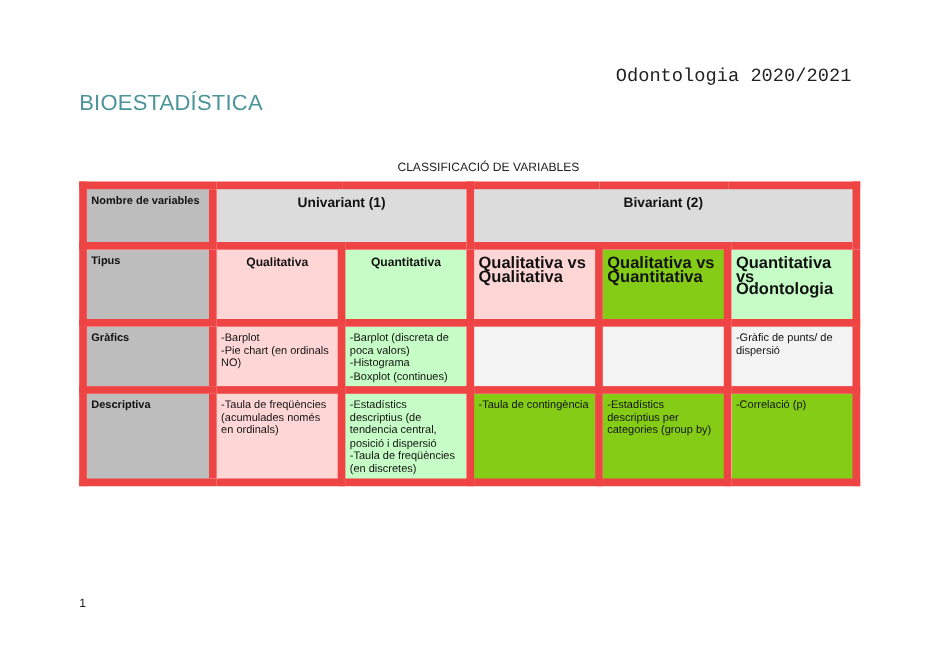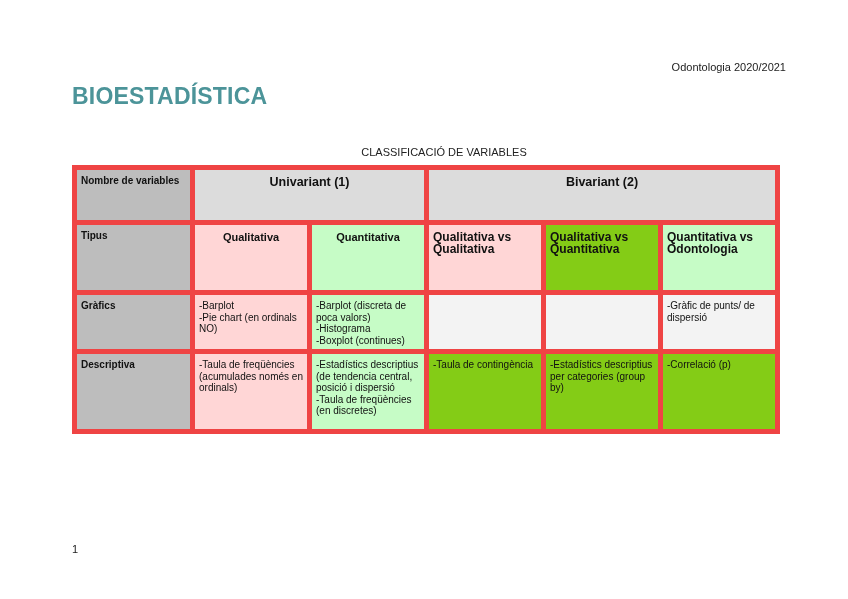--- a/index.html
+++ b/index.html
@@ -1,48 +1,48 @@
 <!DOCTYPE html>
 <html><head>
   <meta charset="utf-8">
   <style>
     html, body { margin: 0; padding: 0; }
     body {
       width: 848px; height: 599px; background: #ffffff; position: relative;
       font-family: "Liberation Sans", sans-serif; color: #111; overflow: hidden;
     }
     .course {
-      position: absolute; right: 62px; top: 61px; font-size: 11px; color: #222;
+      position: absolute; right: 74px; top: 61px; font-size: 17px; color: #222; font-family: Liberation Mono, monospace;
     }
     .doc-title {
-      position: absolute; left: 72px; top: 83px; font-size: 23px; font-weight: bold;
+      position: absolute; left: 72px; top: 83px; font-size: 20px; font-weight: normal;
       color: #4c9499; letter-spacing: 0.2px;
     }
     .table-caption {
       position: absolute; left: 0; width: 848px; top: 146px; text-align: center;
       font-size: 11px; color: #222; padding-left: 20px;
     }
     table.grid {
       position: absolute; left: 72px; top: 165px; border-collapse: collapse;
       table-layout: fixed; width: 703px; font-size: 10px; line-height: 11.5px;
     }
     table.grid td {
-      border: 5px solid #ef4444; vertical-align: top; padding: 5px 4px 3px 4px;
+      border: 7px solid #ef4444; vertical-align: top; padding: 5px 4px 3px 4px;
       overflow: hidden;
     }
     col.c0 { width: 118px; } col.cx { width: 117px; }
     .row-head { background: #bdbdbd; font-weight: bold; border-right: 2px solid #8f8f8f !important; }
     .grp { background: #dcdcdc; text-align: center; font-weight: bold; font-size: 12.5px; padding-top: 7px !important; }
     .grp-row td.grp { border-bottom: 2px solid #8f8f8f; }
     .pink { background: #ffd6d6; }
     .green { background: #c6fcc6; }
     .white { background: #84cc16; }
     .gray { background: #f3f3f3; }
     .type-c { text-align: center; font-weight: bold; font-size: 11px; padding-top: 7px !important; }
-    .type-l { font-weight: bold; font-size: 12px; padding-top: 7px !important; }
+    .type-l { font-weight: bold; font-size: 15px; padding-top: 7px !important; }
     .cell-line { display: block; }
     .page-num { position: absolute; left: 72px; top: 543px; font-size: 11px; color: #222; }
   </style>
 </head>
 <body>
 
 <div class="course">Odontologia 2020/2021</div>
 <div class="doc-title">BIOESTADÍSTICA</div>
 <div class="table-caption">CLASSIFICACIÓ DE VARIABLES</div>
 

